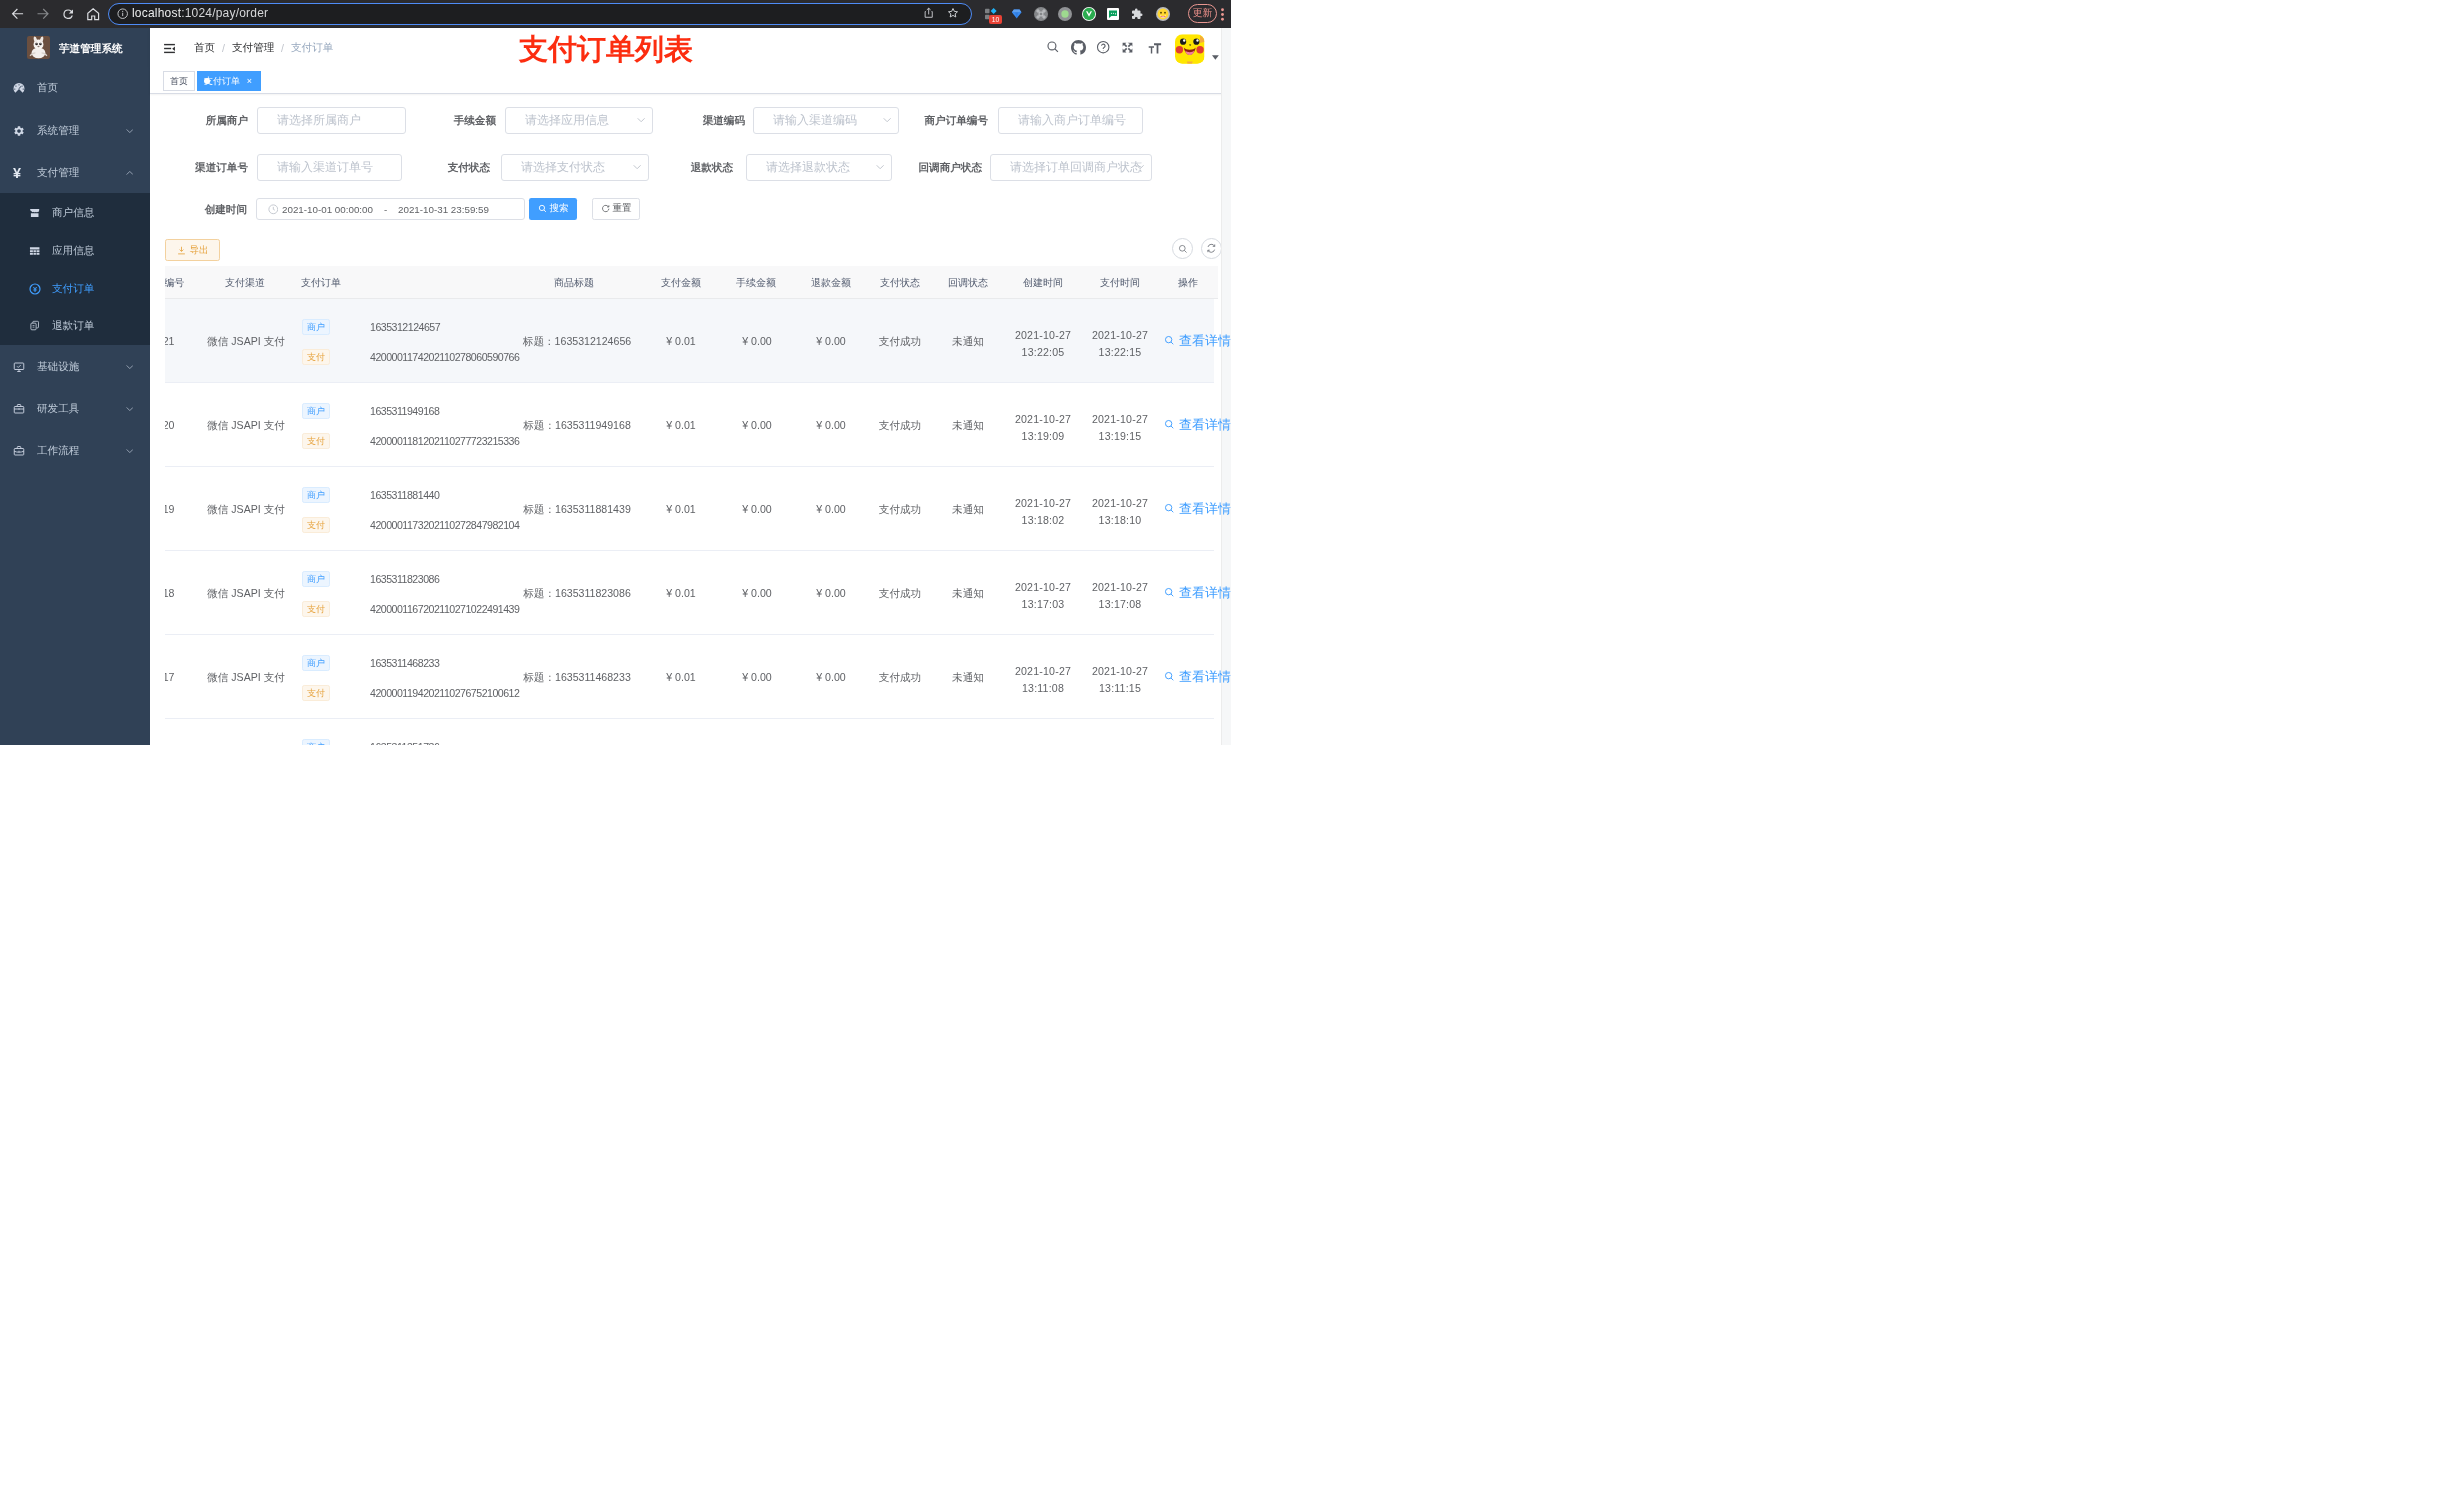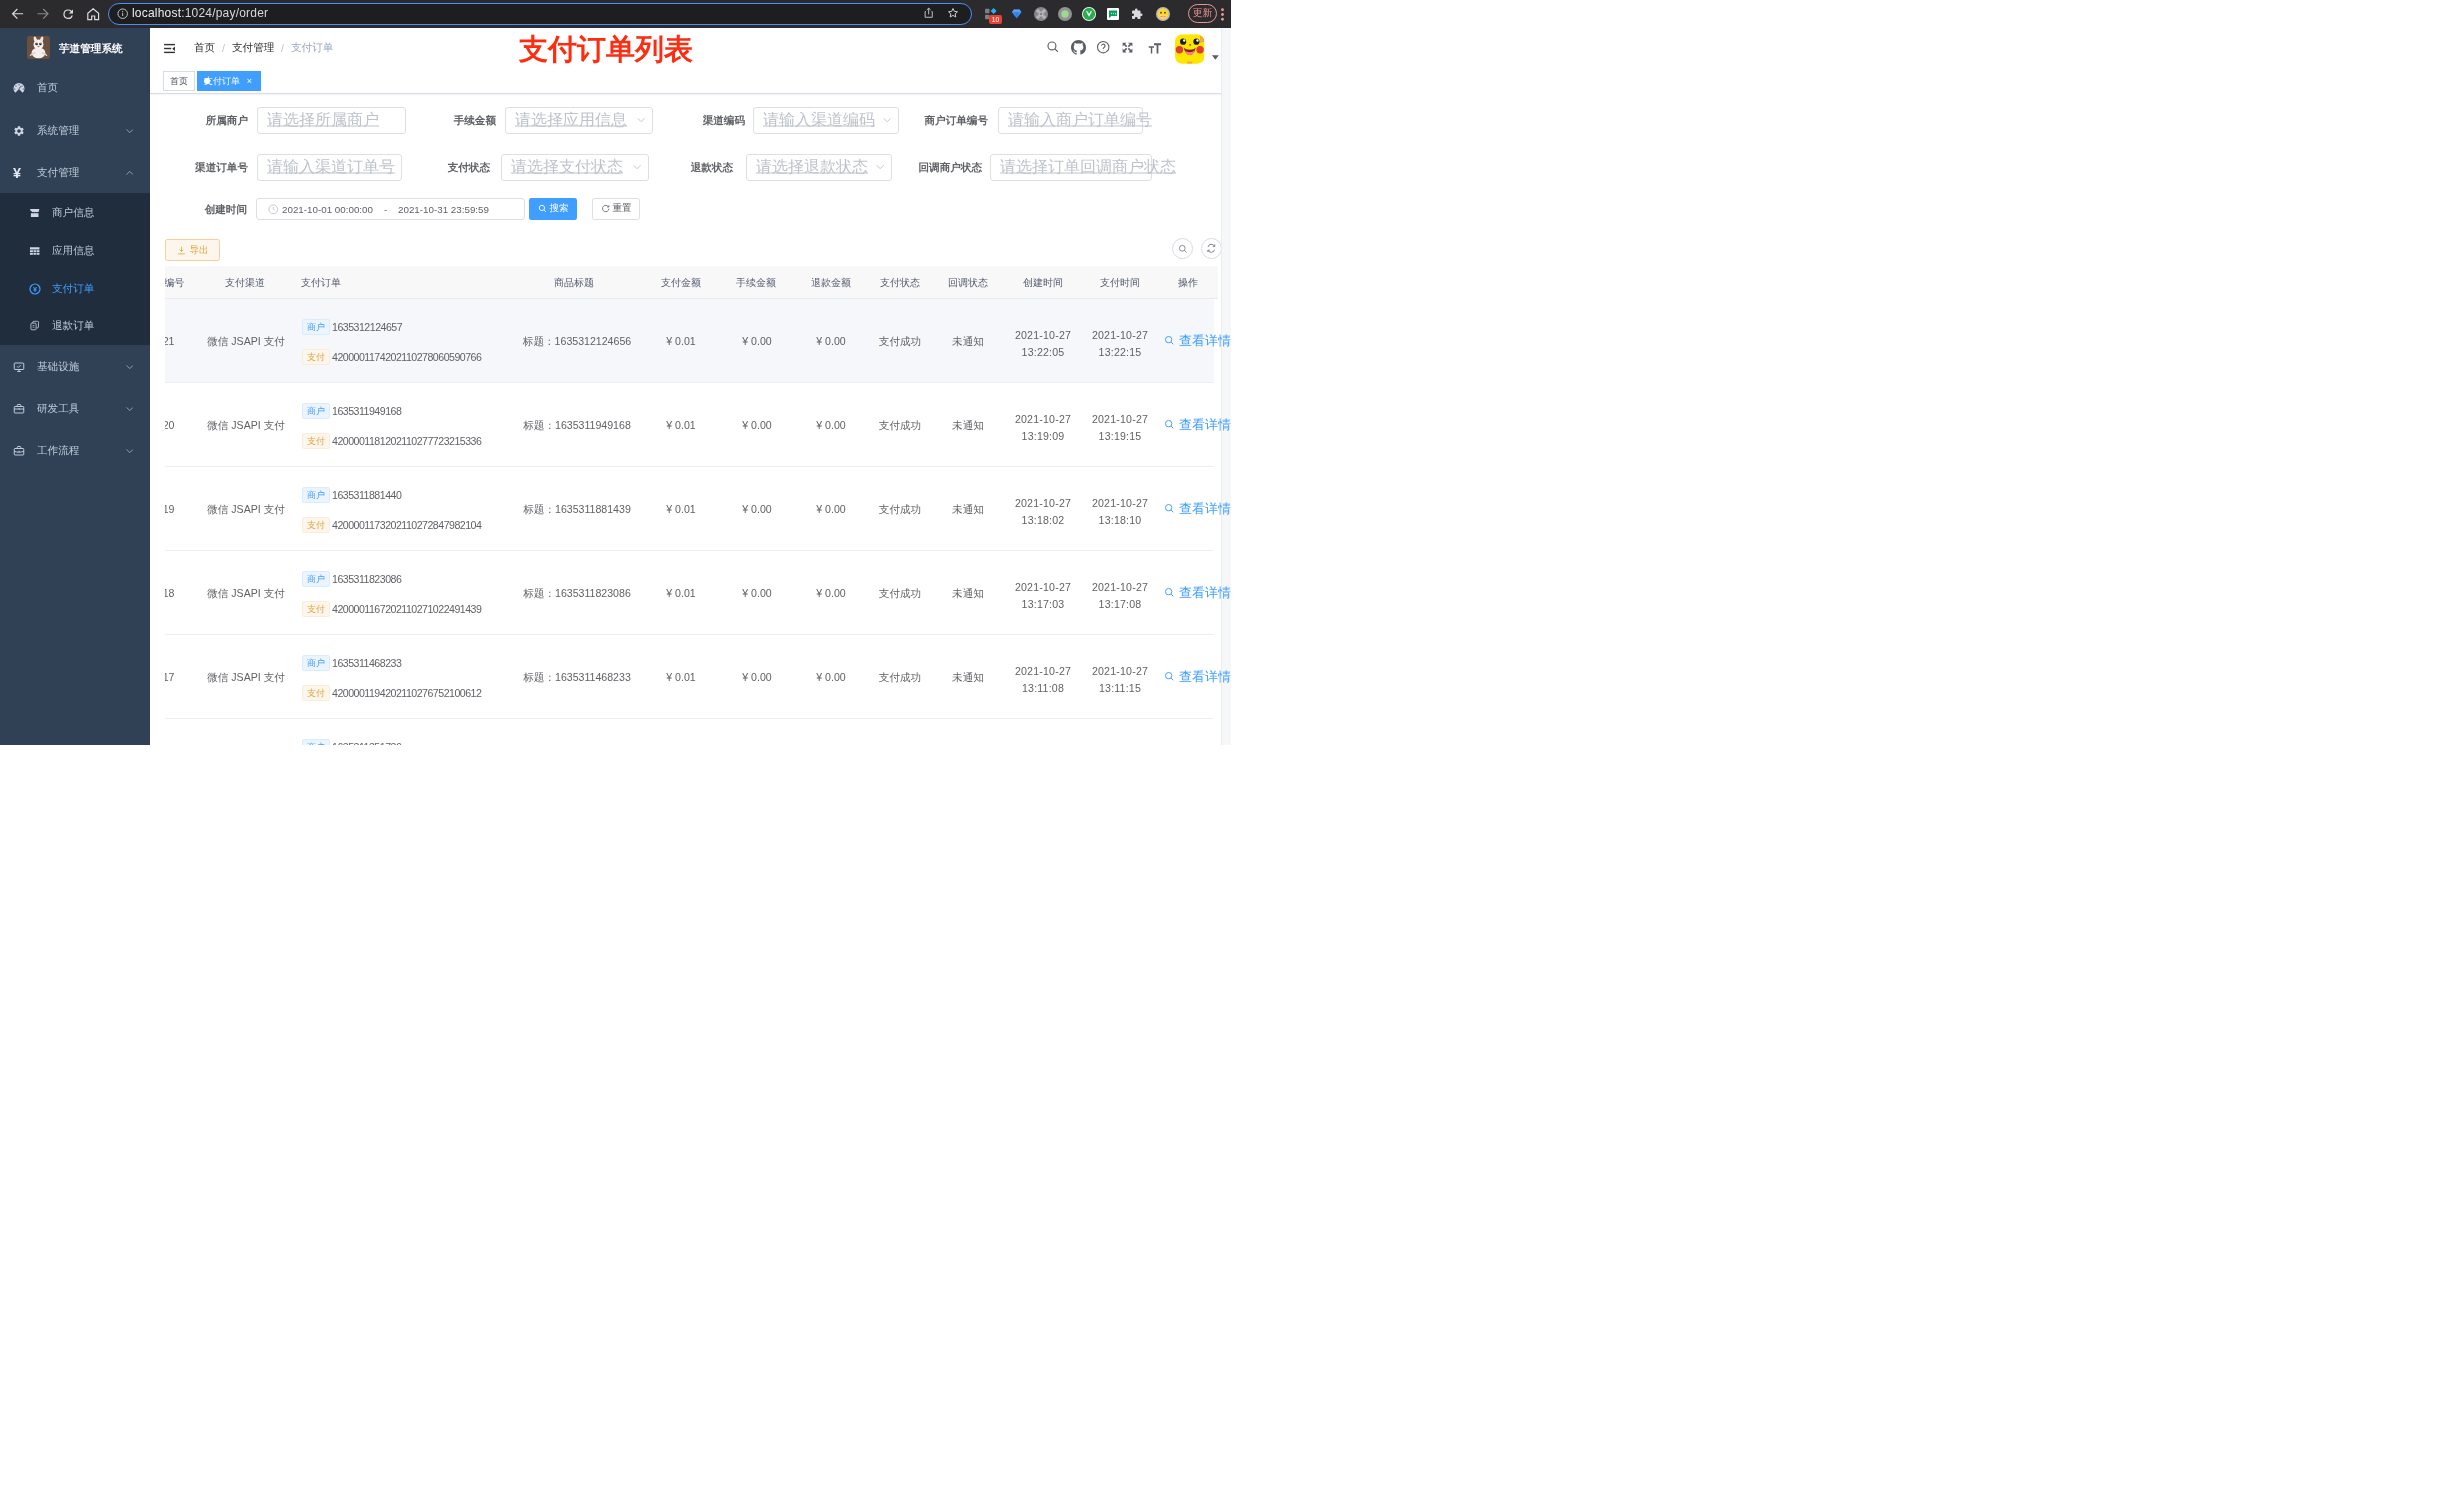--- a/index.html
+++ b/index.html
@@ -34,33 +34,33 @@
 
 
 #tags { position:absolute; left:150px; top:68px; width:1081px; height:26px; background:#fff; border-bottom:0.8px solid #d8dce5; box-shadow:0 0.8px 2.3px 0 rgba(0,0,0,.08); }
 .tag { position:absolute; top:3.4px; height:19.7px; line-height:18px; font-size:9px; padding:0 6px; border:0.8px solid #d8dce5; background:#fff; color:#495060; }
 .tag.active { background:#409eff; border-color:#409eff; color:#fff; padding-left:6px; padding-right:7.6px; }
 .tag.active .dot { position:absolute; left:6px; top:50%; margin-top:-3px; width:6px; height:6px; border-radius:50%; background:#fff; }
 
 
 .flabel { position:absolute; font-size:10.6px; font-weight:700; color:#606266; text-align:right; }
 .finput { position:absolute; background:#fff; border:0.8px solid #dcdfe6; border-radius:3px; }
-.ph { position:absolute; left:9px; top:50%; transform:translateY(-50%); font-size:16px; color:#bdc3cd; white-space:nowrap;text-decoration:underline; }
+.ph { position:absolute; left:19px; top:50%; transform:translateY(-50%); font-size:12px; color:#bdc3cd; white-space:nowrap; }
 .chev { position:absolute; right:6.8px; top:50%; transform:translateY(-50%); }
 
 
 .btn { position:absolute; border-radius:2.3px; font-size:9.5px; display:flex; align-items:center; justify-content:center; white-space:nowrap; }
 
 
 #tablewrap { position:absolute; left:165px; top:266px; width:1066px; height:479px; overflow:hidden; background:#fff; }
 #thead { position:absolute; left:0; top:0; width:1053px; height:33px; background:#f8f8f9; border-bottom:0.8px solid #e9eaec; }
 .th { position:absolute; top:0; height:33px; line-height:33px; font-size:10px; font-weight:500; color:#515a6e; white-space:nowrap; }
 .row { position:absolute; left:0; width:1049px; height:84px; border-bottom:0.8px solid #ebeef5; }
 .cell { position:absolute; font-size:10.6px; color:#606266; white-space:nowrap; }
-.num { letter-spacing:-0.5px; }
+.num { letter-spacing:-0.5px;margin-left:38px; }
 .cc { transform:translateX(-50%); }
 .ctag { position:absolute; width:28px; height:16px; line-height:14.4px; text-align:center; font-size:9px; border-radius:2.3px; }
 .tag-m { background:#ecf5ff; border:0.8px solid #d9ecff; color:#409eff; }
 .tag-p { background:#fdf6ec; border:0.8px solid #faecd8; color:#e6a23c;font-family:Liberation Serif, serif; }
 .tcol { line-height:17px; text-align:center; letter-spacing:0.2px; }
 </style>
 </head>
 <body>
 
 <div id="chrome">

